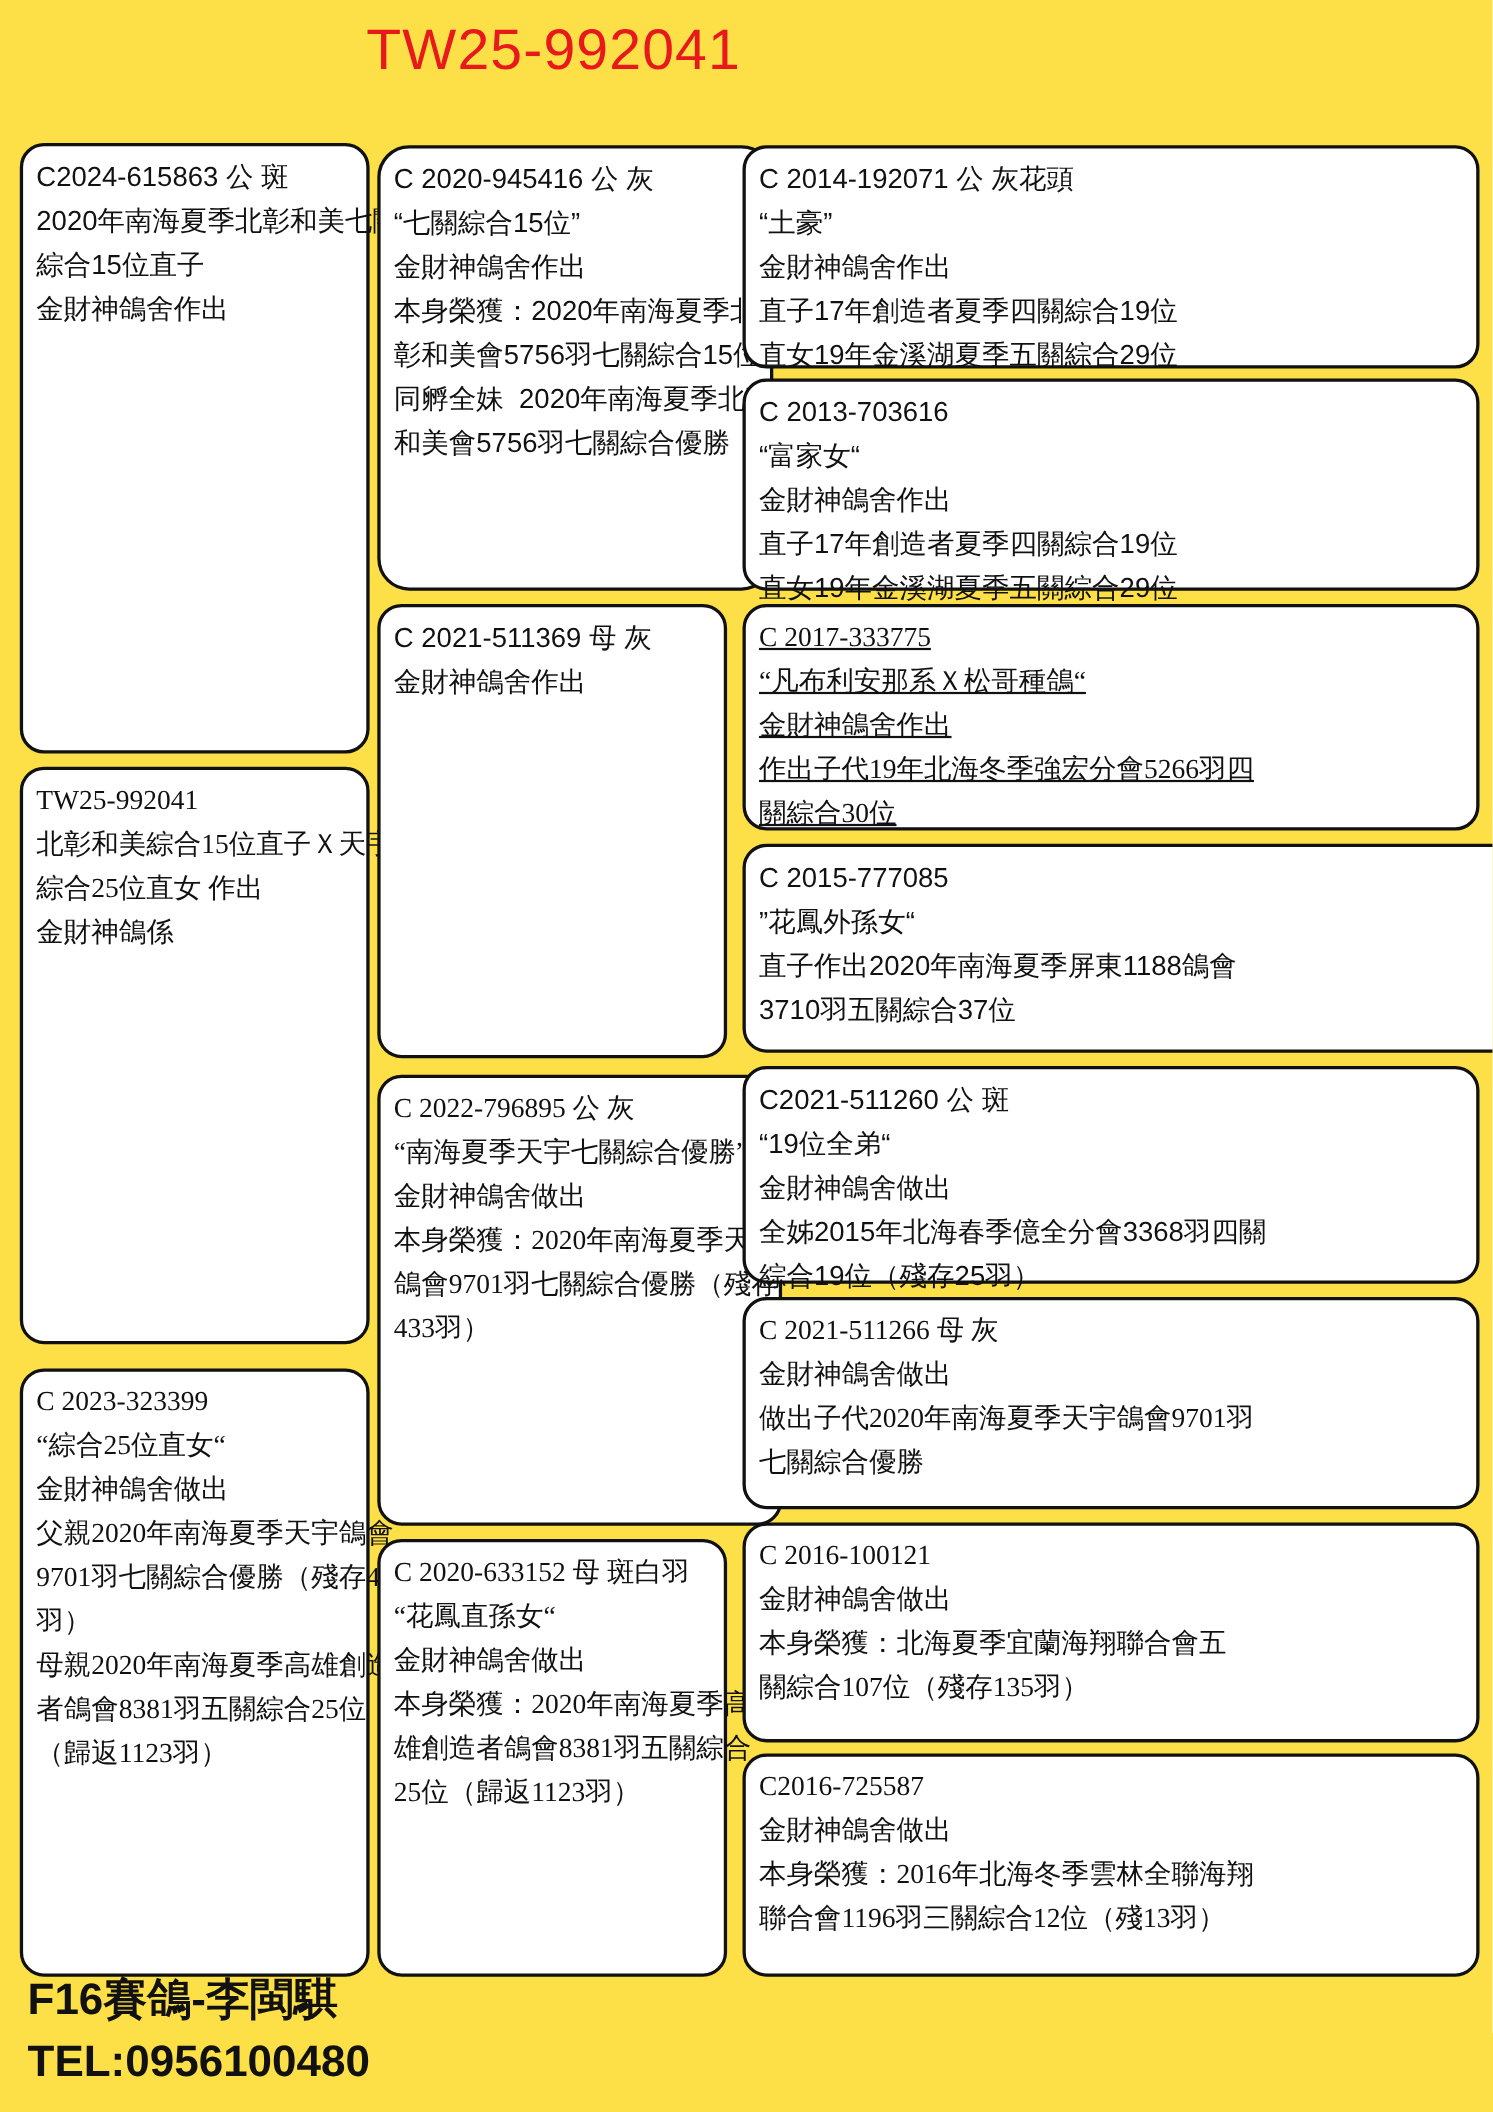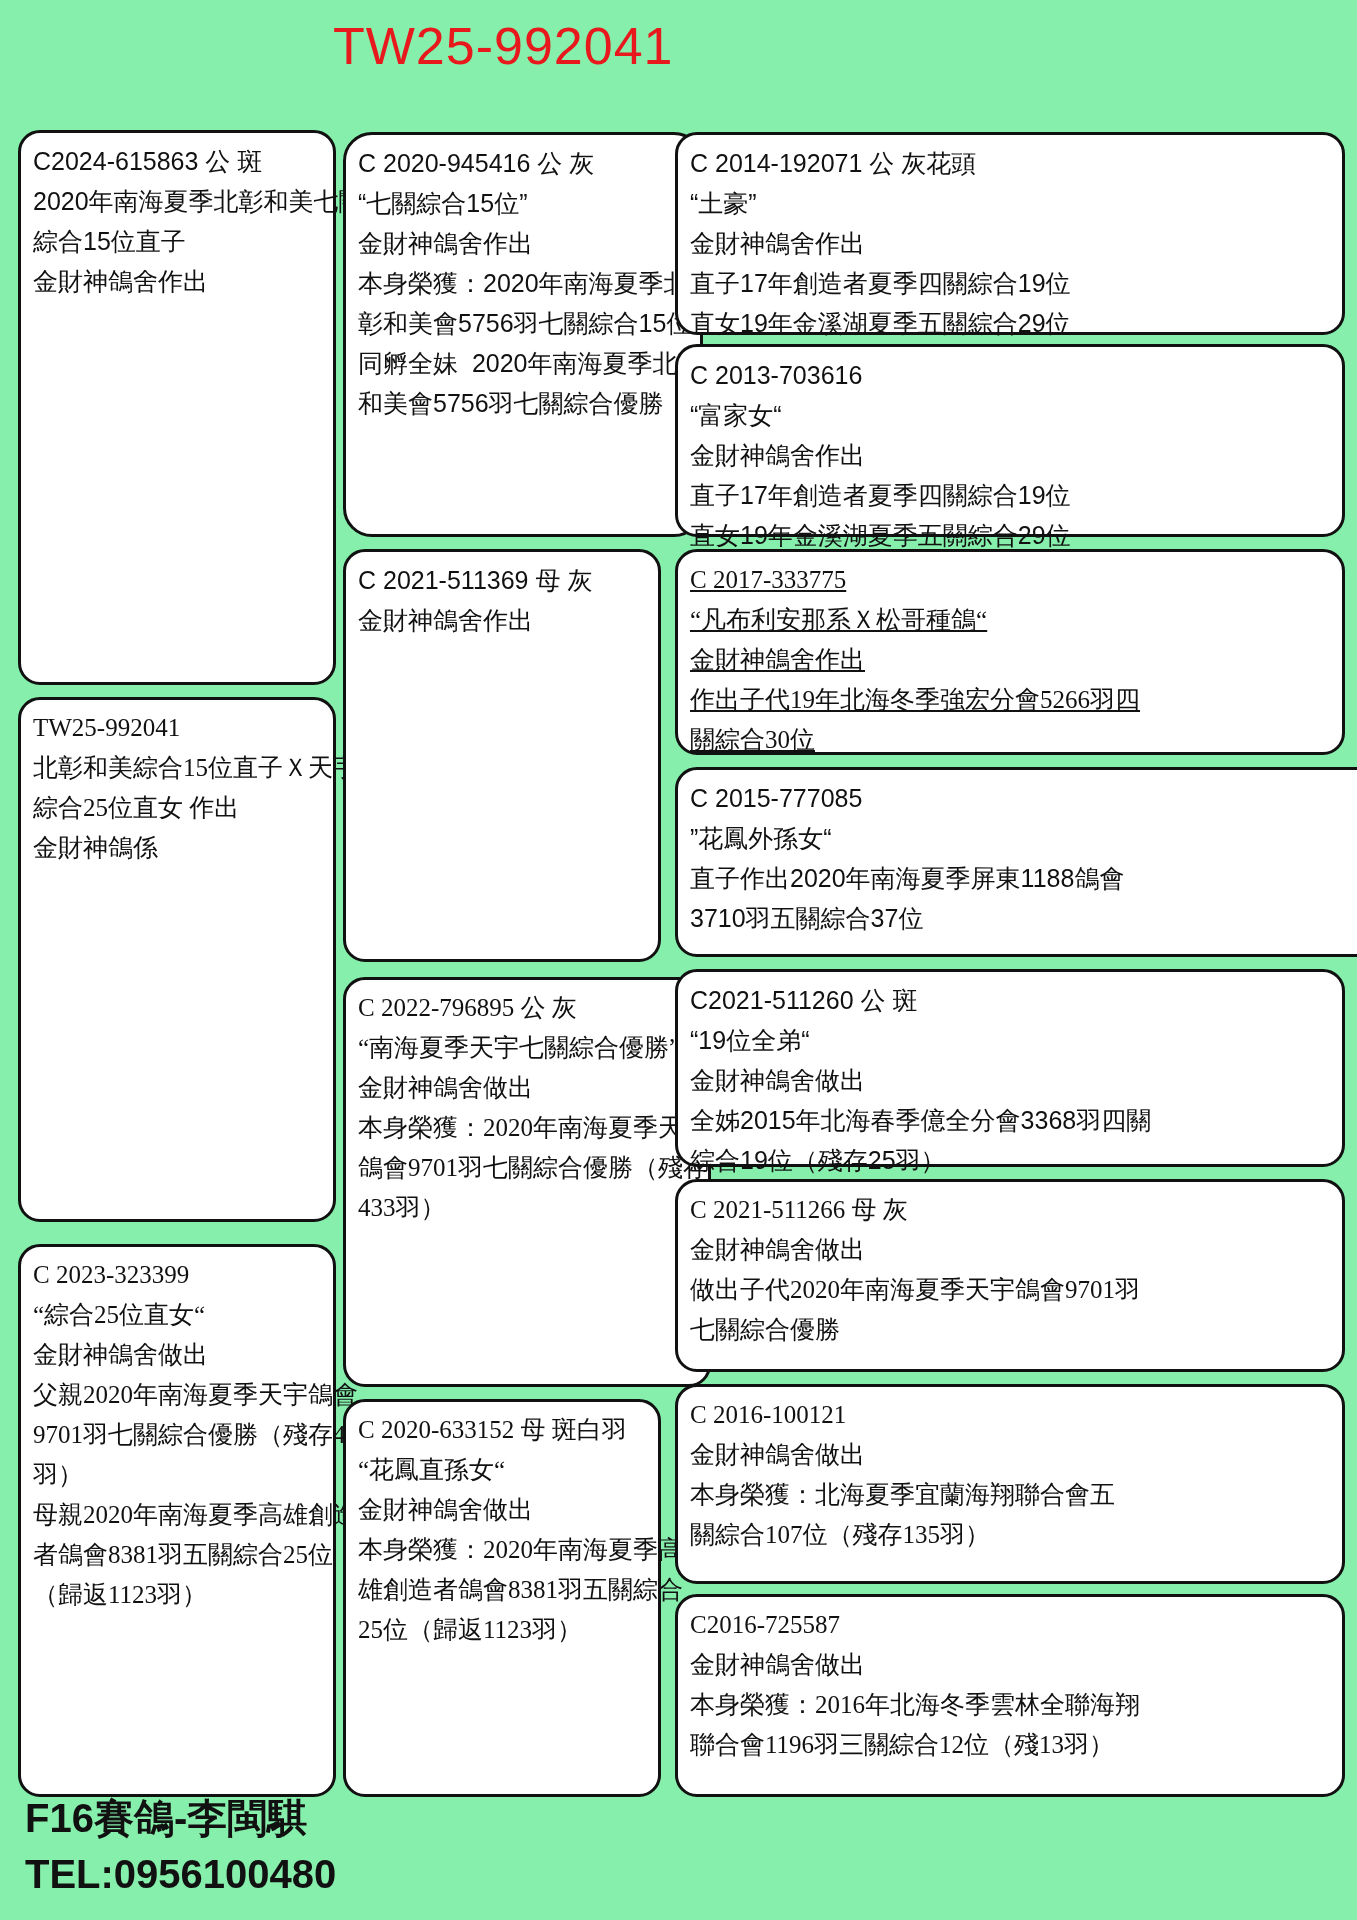--- a/index.html
+++ b/index.html
@@ -1,20 +1,20 @@
 <!DOCTYPE html>
 <html><head>
 <meta charset="utf-8">
 <style>
   html,body{margin:0;padding:0;background:#ffffff;}
   .page{
     position:relative;
     width:1357px;
     height:1920px;
-    background:#86efac;
+    background:#fde047;
     font-family:"Liberation Sans","DejaVu Sans",sans-serif;
     color:#111111;
     overflow:hidden;
   }
   .title{
     position:absolute;
     left:333px;
     top:16px;
     font-size:52px;
     letter-spacing:1px;

